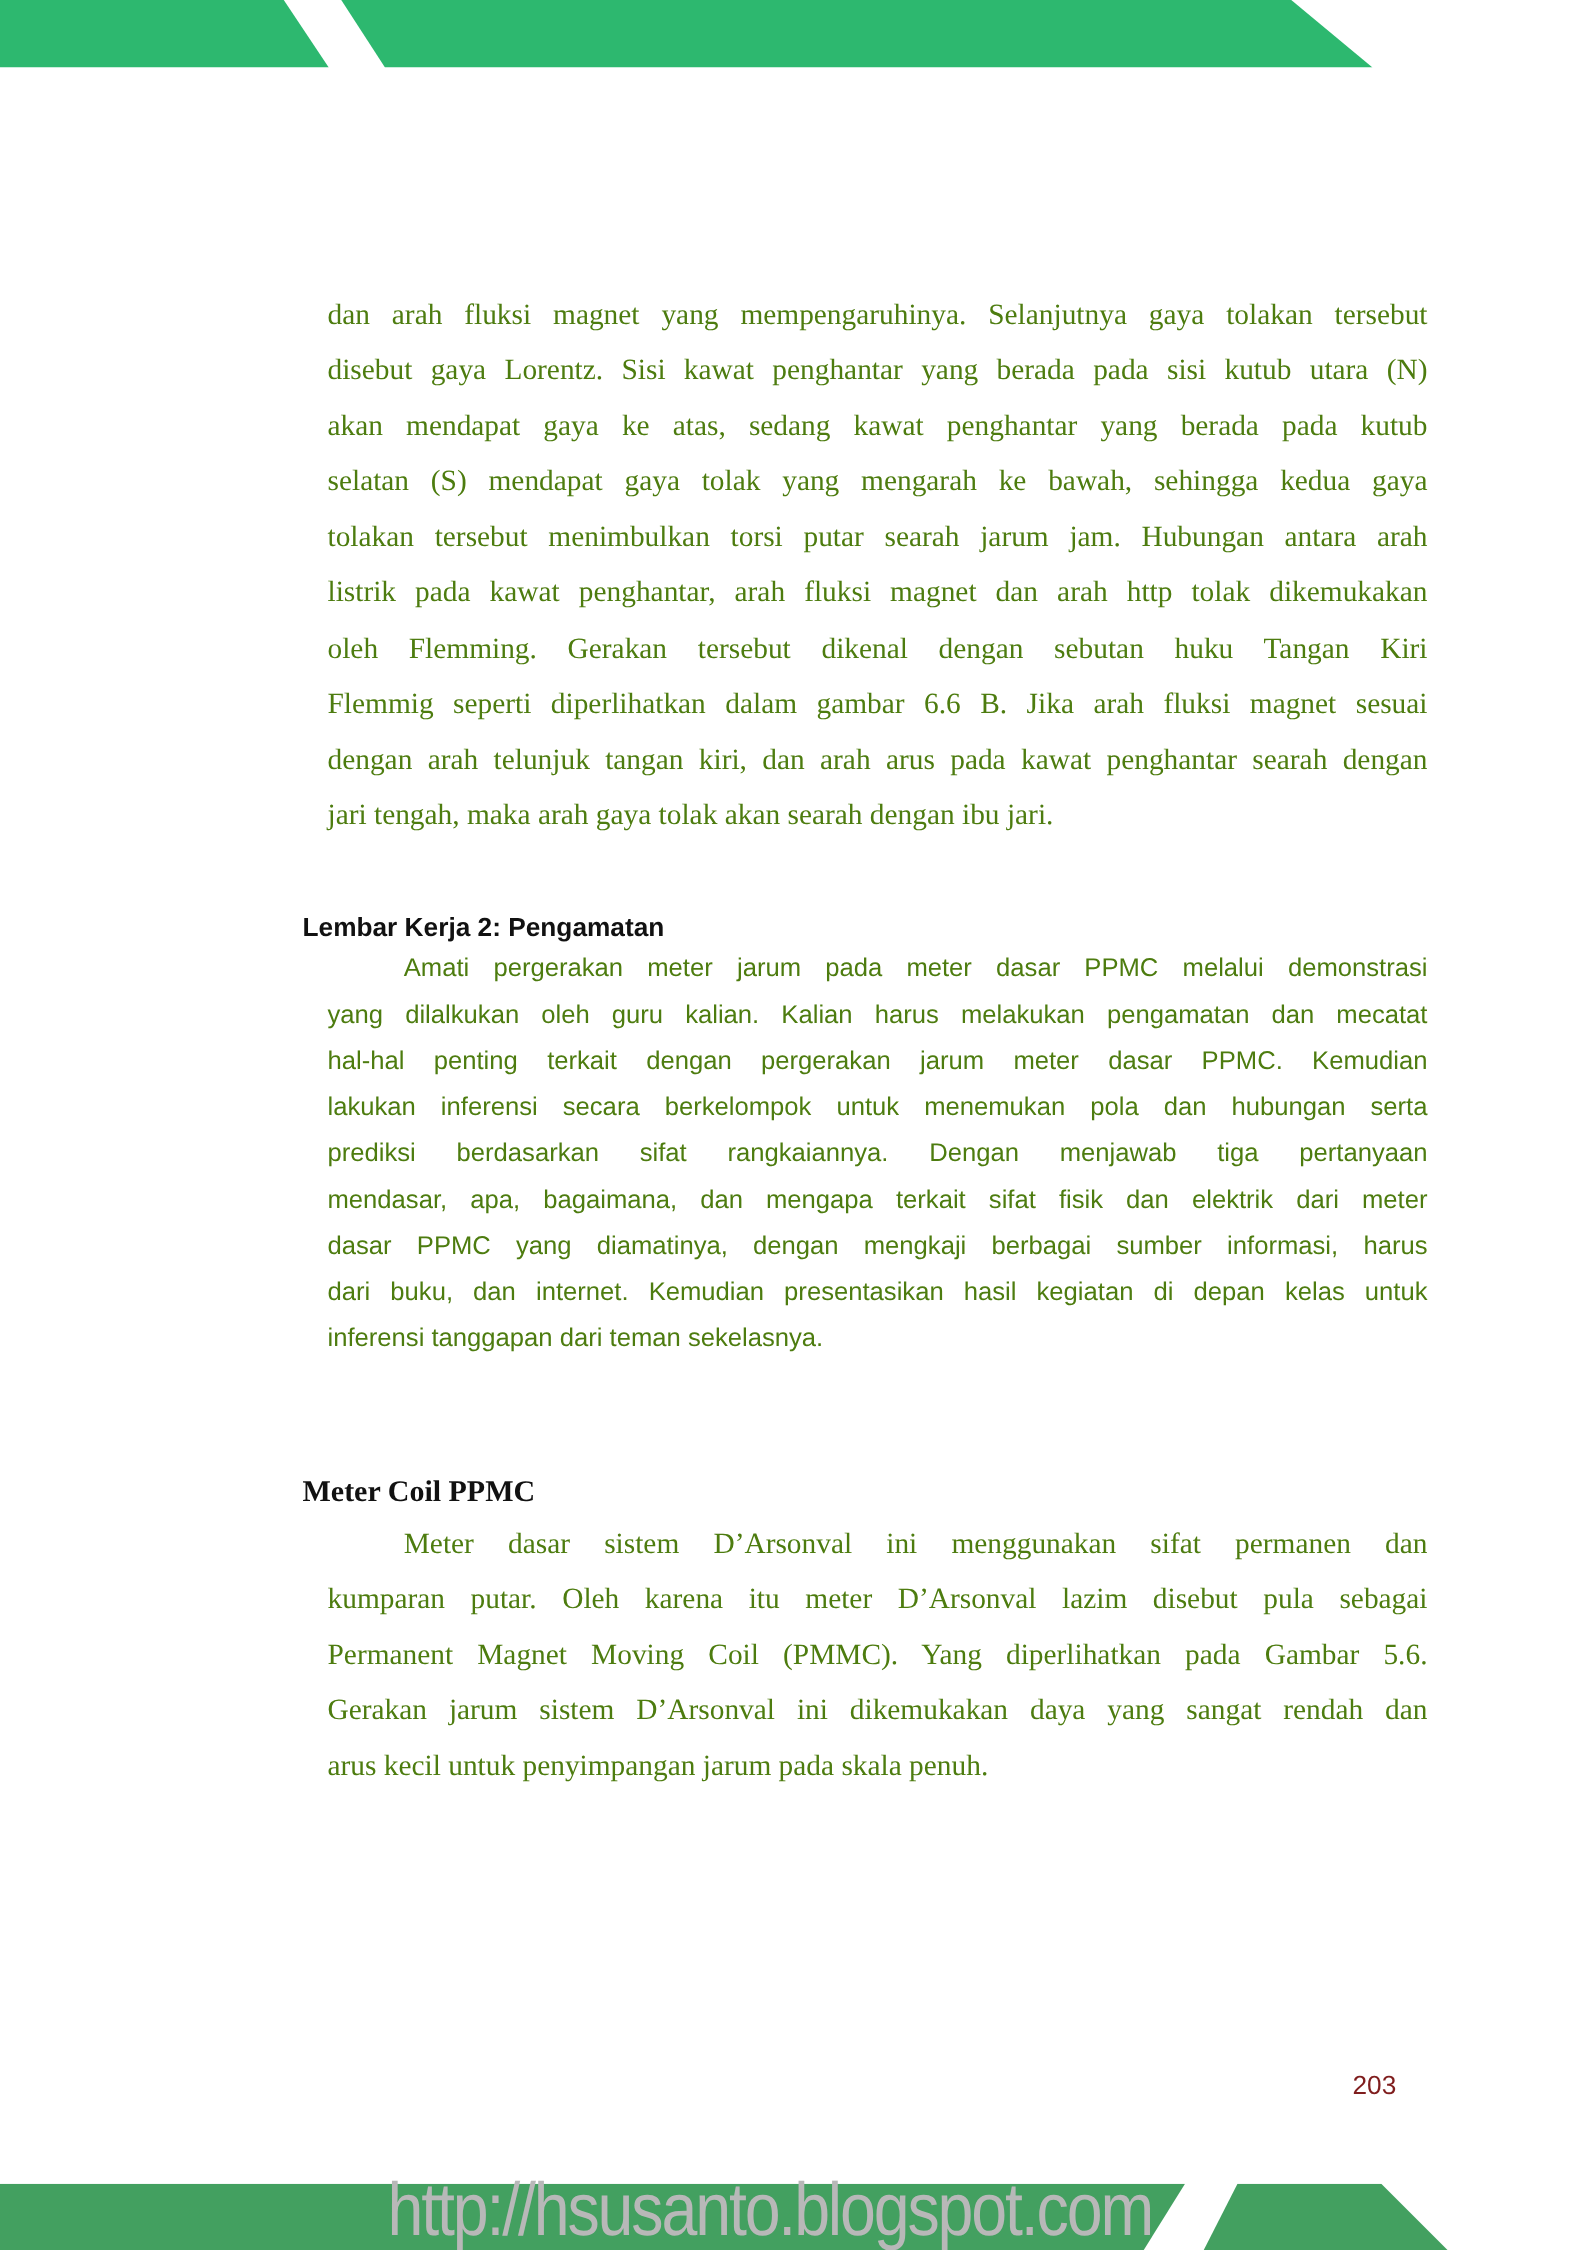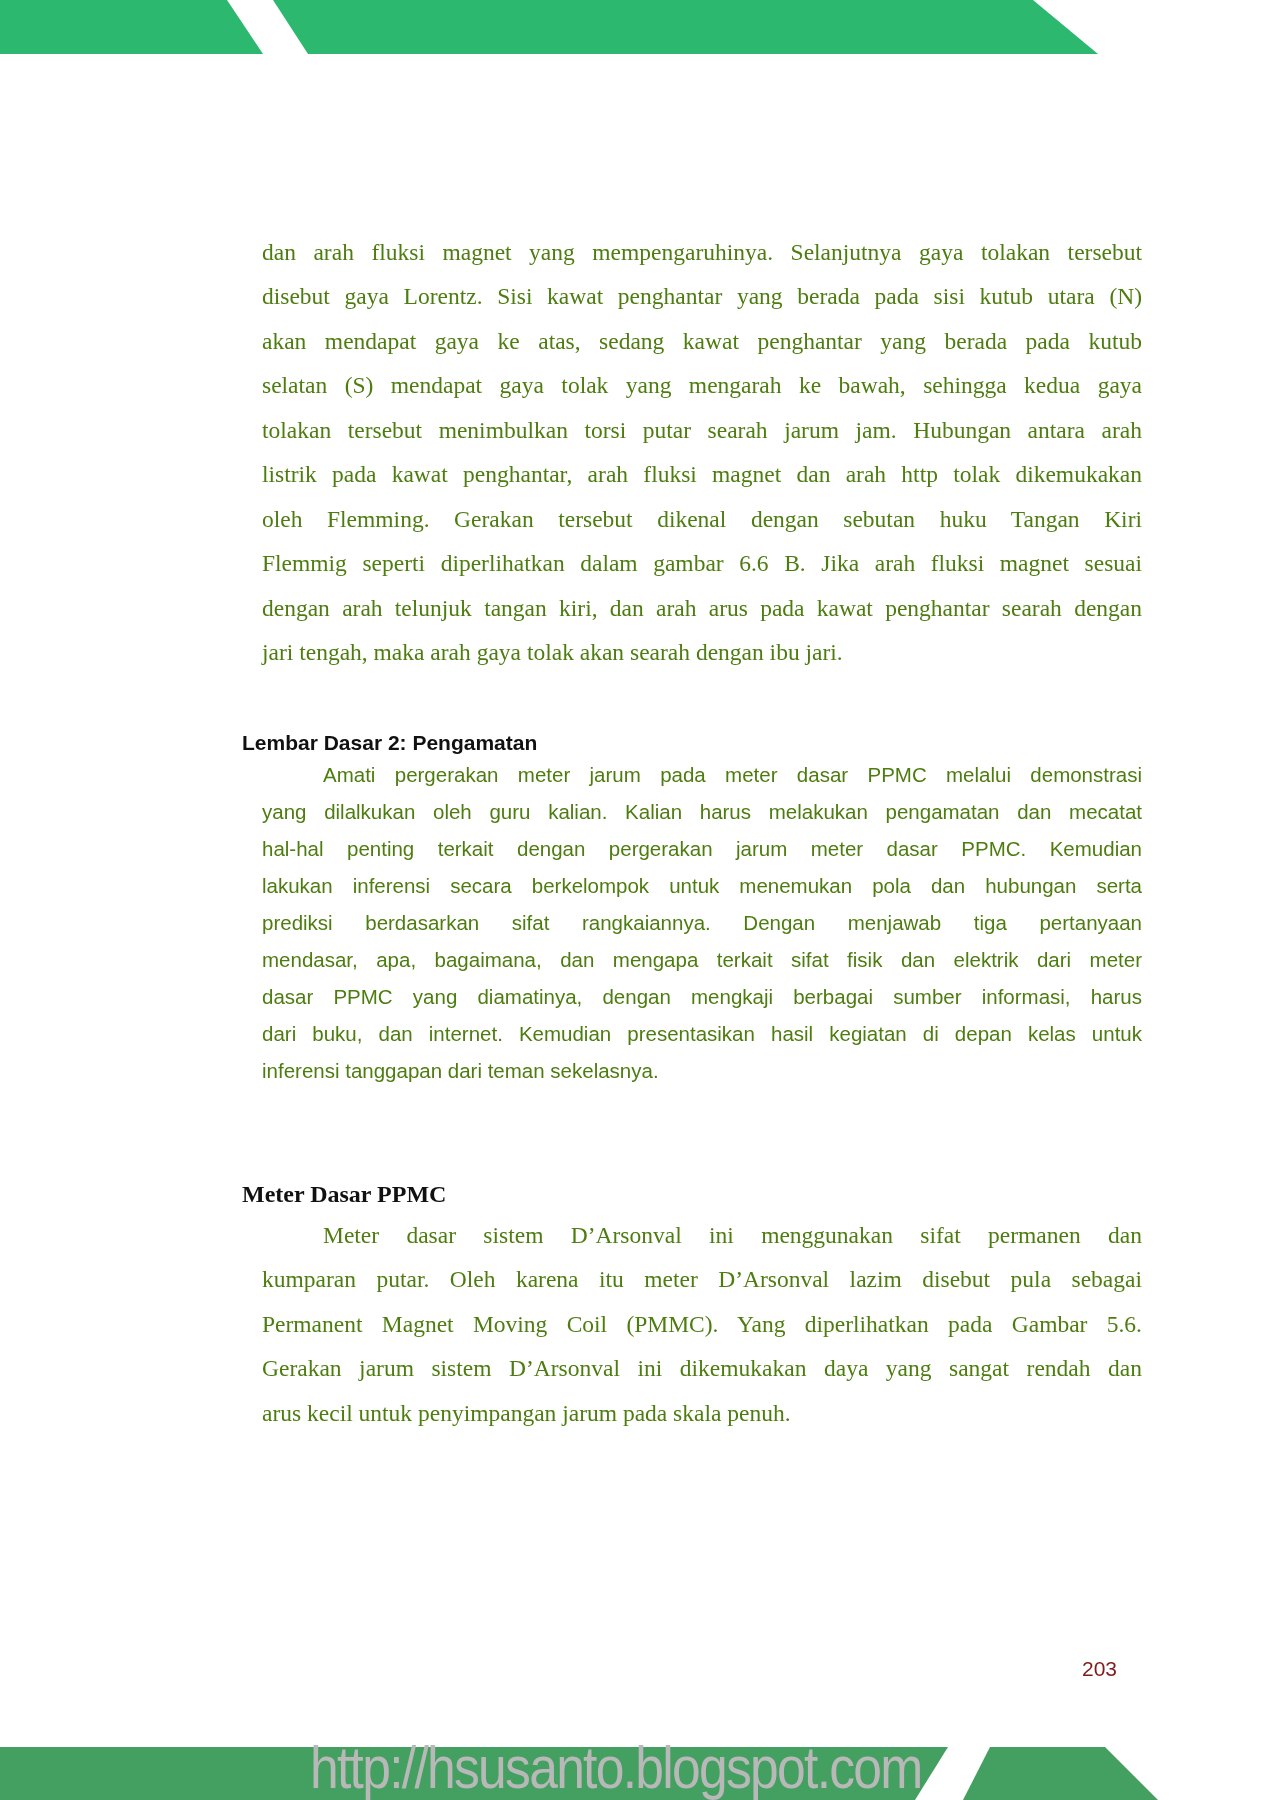--- a/index.html
+++ b/index.html
@@ -34,34 +34,34 @@
   <div class="line serif" style="top:328px">akan mendapat gaya ke atas, sedang kawat penghantar yang berada pada kutub</div>
   <div class="line serif" style="top:372px">selatan (S) mendapat gaya tolak yang mengarah ke bawah, sehingga kedua gaya</div>
   <div class="line serif" style="top:417px">tolakan tersebut menimbulkan torsi putar searah jarum jam. Hubungan antara arah</div>
   <div class="line serif" style="top:461px">listrik pada kawat penghantar, arah fluksi magnet dan arah http tolak dikemukakan</div>
   <div class="line serif" style="top:506px">oleh Flemming. Gerakan tersebut dikenal dengan sebutan huku Tangan Kiri</div>
   <div class="line serif" style="top:550px">Flemmig seperti diperlihatkan dalam gambar 6.6 B. Jika arah fluksi magnet sesuai</div>
   <div class="line serif" style="top:595px">dengan arah telunjuk tangan kiri, dan arah arus pada kawat penghantar searah dengan</div>
   <div class="line serif last" style="top:639px">jari tengah, maka arah gaya tolak akan searah dengan ibu jari.</div>
 </div>
 
-<div class="h-sans" style="top:731px">Lembar Dasar 2: Pengamatan</div>
+<div class="h-sans" style="top:731px">Lembar Kerja 2: Pengamatan</div>
 <div>
   <div class="line sans indent" style="top:763px">Amati pergerakan meter jarum pada meter dasar PPMC melalui demonstrasi</div>
   <div class="line sans" style="top:800px">yang dilalkukan oleh guru kalian. Kalian harus melakukan pengamatan dan mecatat</div>
   <div class="line sans" style="top:837px">hal-hal penting terkait dengan pergerakan jarum meter dasar PPMC. Kemudian</div>
   <div class="line sans" style="top:874px">lakukan inferensi secara berkelompok untuk menemukan pola dan hubungan serta</div>
   <div class="line sans" style="top:911px">prediksi berdasarkan sifat rangkaiannya. Dengan menjawab tiga pertanyaan</div>
   <div class="line sans" style="top:948px">mendasar, apa, bagaimana, dan mengapa terkait sifat fisik dan elektrik dari meter</div>
   <div class="line sans" style="top:985px">dasar PPMC yang diamatinya, dengan mengkaji berbagai sumber informasi, harus</div>
   <div class="line sans" style="top:1022px">dari buku, dan internet. Kemudian presentasikan hasil kegiatan di depan kelas untuk</div>
   <div class="line sans last" style="top:1059px">inferensi tanggapan dari teman sekelasnya.</div>
 </div>
 
-<div class="h-serif" style="top:1181px">Meter Dasar PPMC</div>
+<div class="h-serif" style="top:1181px">Meter Coil PPMC</div>
 <div>
   <div class="line serif indent" style="top:1222px">Meter dasar sistem D’Arsonval ini menggunakan sifat permanen dan</div>
   <div class="line serif" style="top:1266px">kumparan putar. Oleh karena itu meter D’Arsonval lazim disebut pula sebagai</div>
   <div class="line serif" style="top:1311px">Permanent Magnet Moving Coil (PMMC). Yang diperlihatkan pada Gambar 5.6.</div>
   <div class="line serif" style="top:1355px">Gerakan jarum sistem D’Arsonval ini dikemukakan daya yang sangat rendah dan</div>
   <div class="line serif last" style="top:1400px">arus kecil untuk penyimpangan jarum pada skala penuh.</div>
 </div>
 
 <div class="page-num">203</div>
 

